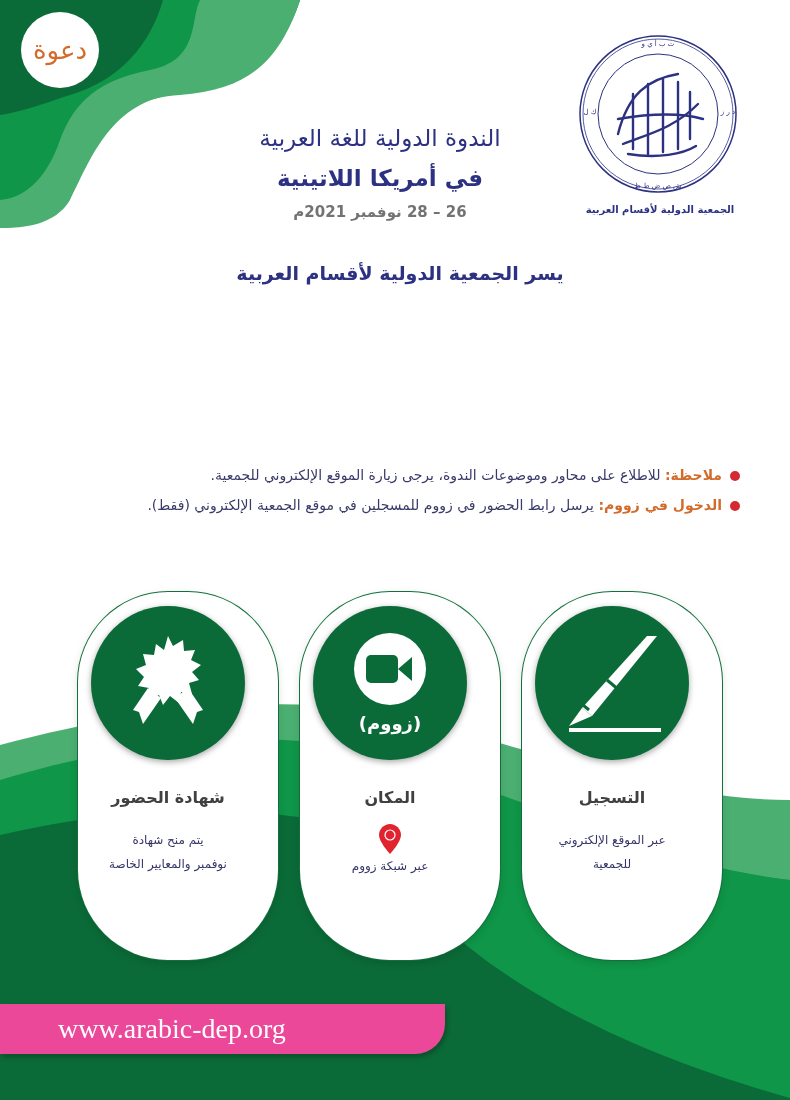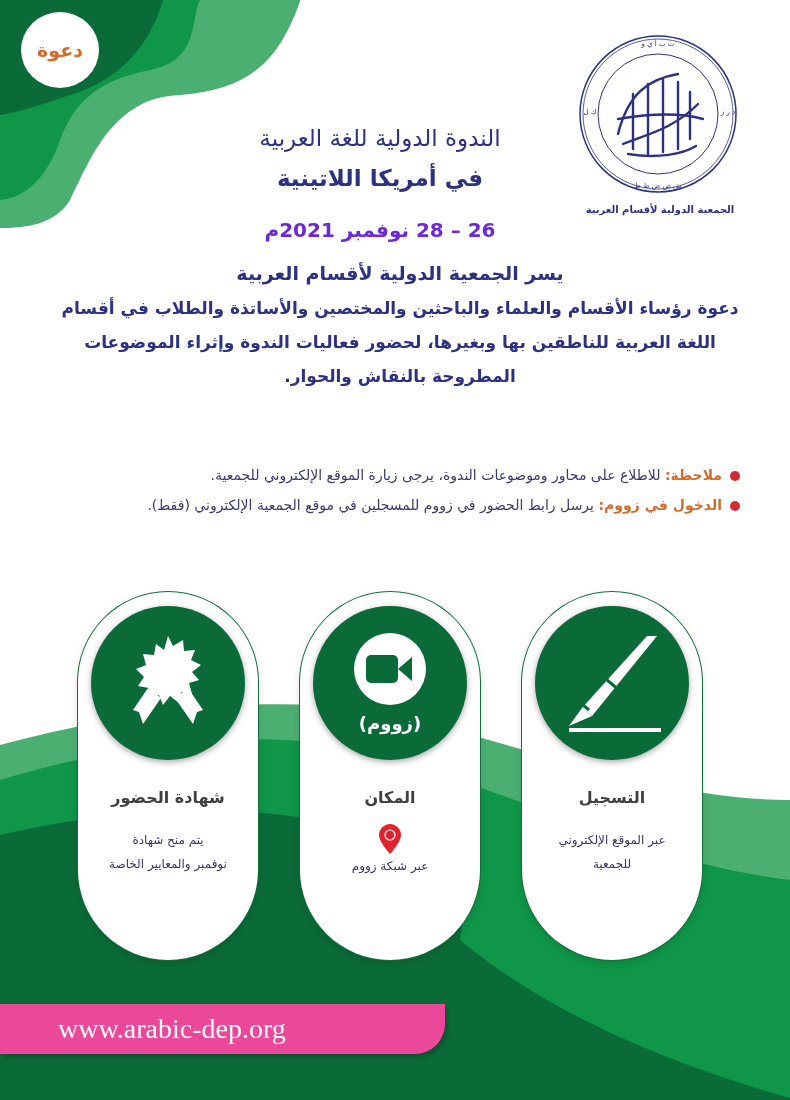--- a/index.html
+++ b/index.html
@@ -1,40 +1,40 @@
 <!DOCTYPE html>
 <html><head>
 <meta charset="utf-8">
 <style>
   html, body { margin: 0; padding: 0; }
   body { width: 790px; height: 1100px; overflow: hidden; background: #ffffff; font-family: "DejaVu Sans", sans-serif; }
   .page { position: relative; width: 790px; height: 1100px; background: #ffffff; overflow: hidden; }
   .bg { position: absolute; left: 0; top: 0; width: 790px; height: 1100px; }
 
   .badge { position: absolute; left: 21px; top: 12px; width: 78px; height: 76px; border-radius: 50%; background: #ffffff; display: flex; align-items: center; justify-content: center; }
-  .badge span { color: #d36b2a; font-weight: bold; font-size: 19px; direction: rtl; }
+  .badge span { color: #d36b2a; font-weight: normal; font-size: 26px; direction: rtl; }
 
   .logo { position: absolute; left: 578px; top: 34px; width: 160px; height: 160px; }
   .logo-caption { position: absolute; left: 560px; top: 204px; width: 200px; text-align: center; direction: rtl; font-size: 10px; font-weight: bold; color: #2d3182; }
 
   .title-block { position: absolute; left: 200px; top: 118px; width: 360px; text-align: center; direction: rtl; }
   .title1 { color: #2d3182; font-weight: normal; font-size: 23px; line-height: 40px; }
   .title2 { color: #2d3182; font-weight: bold; font-size: 23px; line-height: 40px; }
-  .date { color: #6d28d9; font-size: 20px; font-weight: bold; line-height: 24px; margin-top: 20px; }
+  .date { color: #737373; font-size: 15px; font-weight: bold; line-height: 24px; margin-top: 2px; }
 
   .intro { position: absolute; left: 40px; top: 255px; width: 720px; text-align: center; direction: rtl; color: #2d3182; }
   .intro-head { font-weight: bold; font-size: 19px; line-height: 36px; }
   .intro-body { font-weight: bold; font-size: 17px; line-height: 34px; }
 
   .notes { position: absolute; left: 100px; top: 460px; width: 640px; direction: rtl; text-align: right; }
   .note { font-size: 14px; line-height: 30px; color: #3a3a6a; }
   .note .dot { display: inline-block; width: 10px; height: 10px; border-radius: 50%; background: #d42a34; margin-left: 8px; vertical-align: middle; }
   .note .lbl { color: #d36b2a; font-weight: bold; }
 
-  .pill { position: absolute; top: 592px; width: 180px; height: 368px; background: #ffffff; border-radius: 90px; box-shadow: 0 0 0 1px #11703b, 0 3px 8px rgba(0,0,0,0.15); }
+  .pill { position: absolute; top: 592px; width: 180px; height: 368px; background: #ffffff; border-radius: 90px; box-shadow: 0 0 0 1px #11703b, 0 3px 8px rgba(0,0,0,0.15); padding-left: 20px; }
   .pill-circle { position: absolute; left: 13px; top: 14px; width: 154px; height: 154px; border-radius: 50%; background: #0b6b38; box-shadow: 0 2px 6px rgba(0,0,0,0.35); display: flex; align-items: center; justify-content: center; flex-direction: column; }
   .pill-title { position: absolute; top: 196px; left: 0; width: 180px; text-align: center; direction: rtl; color: #404040; font-weight: bold; font-size: 16px; }
   .pill-text { position: absolute; top: 236px; left: 10px; width: 160px; text-align: center; direction: rtl; color: #35356a; font-size: 12px; line-height: 24px; }
   .zoom-label { color: #ffffff; font-weight: bold; font-size: 18px; margin-top: 8px; direction: rtl; }
   .zoom-disc { width: 72px; height: 72px; border-radius: 50%; background: #ffffff; display: flex; align-items: center; justify-content: center; }
   .pin { display: block; margin: 0 auto; }
 
   .url-bar { position: absolute; left: 0; top: 1004px; width: 445px; height: 50px; background: #ec4899; border-radius: 0 0 30px 0; box-shadow: 2px 3px 5px rgba(0,0,0,0.25); display: flex; align-items: center; }
   .url-bar span { color: #ffffff; font-family: "Liberation Serif", serif; font-size: 28px; margin-left: 58px; }
 </style>
@@ -86,21 +86,20 @@
   <div class="logo-caption">الجمعية الدولية لأقسام العربية</div>
 
   <div class="title-block">
     <div class="title1">الندوة الدولية للغة العربية</div>
     <div class="title2">في أمريكا اللاتينية</div>
     <div class="date">26 – 28  نوفمبر 2021م</div>
   </div>
 
   <div class="intro">
     <div class="intro-head">يسر الجمعية الدولية لأقسام العربية</div>
-    <div class="intro-body">دعوة رؤساء الأقسام والعلماء والباحثين والمختصين والأساتذة والطلاب في أقسام اللغة العربية للناطقين بها وبغيرها، لحضور فعاليات الندوة وإثراء الموضوعات المطروحة بالنقاش والحوار.</div>
   </div>
 
   <div class="notes">
     <div class="note">
       <span class="dot"></span><span class="lbl">ملاحظة:</span><span> للاطلاع على محاور وموضوعات الندوة، يرجى زيارة الموقع الإلكتروني للجمعية.</span>
     </div>
     <div class="note">
       <span class="dot"></span><span class="lbl">الدخول في زووم:</span><span> يرسل رابط الحضور في زووم للمسجلين في موقع الجمعية الإلكتروني (فقط).</span>
     </div>
   </div>

